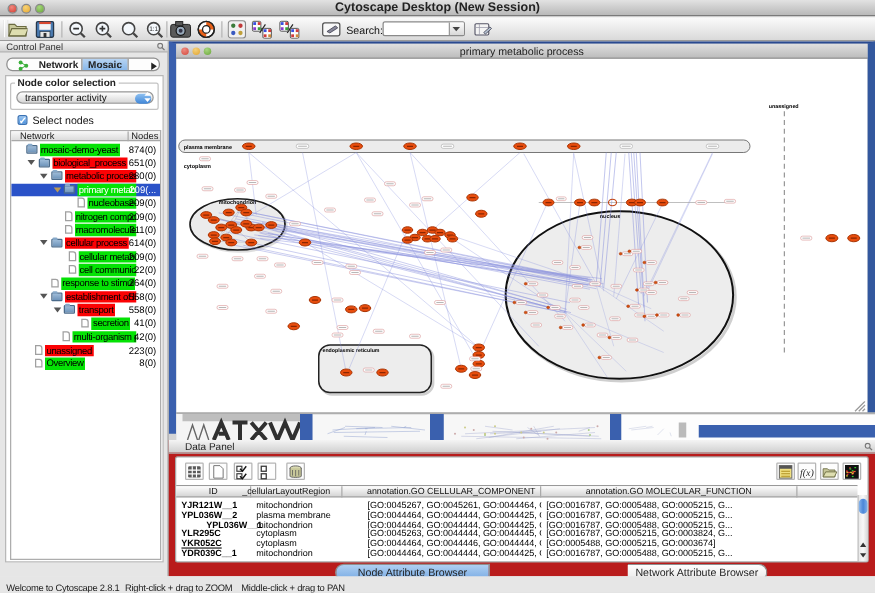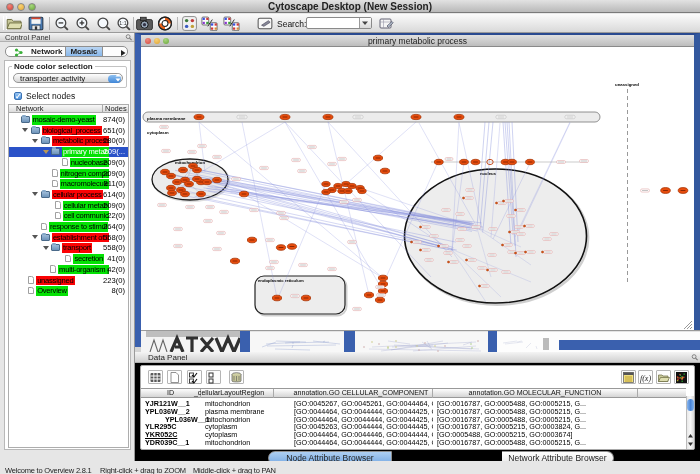--- a/index.html
+++ b/index.html
@@ -29,21 +29,21 @@
 .trow{left:0;width:119px;height:10.7px;font-size:7.6px;letter-spacing:-0.25px;color:#000;white-space:nowrap;}
 .tlab{position:absolute;top:0.6px;line-height:9.5px;padding:0 1px;}
 .tval{position:absolute;right:3px;top:0.6px;line-height:9.5px;letter-spacing:0;}
 .grn{background:#04e204;}
 .red{background:#fb0204;}
 .arrow{position:absolute;top:3px;width:0;height:0;border-left:3.2px solid transparent;border-right:3.2px solid transparent;border-top:4.5px solid #555;}
 .folder{position:absolute;top:1.5px;width:9px;height:7px;background:linear-gradient(#9dbbd8,#6e94ba);border:1px solid #4a6a8a;border-radius:1px;}
 .folder:before{content:"";position:absolute;left:0;top:-2px;width:4px;height:2px;background:#86a8c8;border-radius:1px 1px 0 0;}
 .ficon{position:absolute;top:1px;width:6px;height:7.5px;background:#fff;border:0.8px solid #a0a0a0;border-radius:0 2.5px 0 0;}
 
-#dpanel{left:135px;top:352px;width:565px;height:109px;background:#000000;}
+#dpanel{left:135px;top:352px;width:565px;height:109px;background:#b91c1c;}
 #dphead{left:0;top:0;width:565px;height:11px;background:linear-gradient(#f4f4f4,#d0d0d0);border-bottom:1px solid #b0b0b0;font-size:8px;color:#222;padding-left:13px;line-height:11px;}
 #dpbox{left:5px;top:13px;width:555px;height:85px;background:#fff;border:1px solid #a8a8a8;border-radius:2px;}
 .dbtn{position:absolute;top:4px;width:15px;height:14px;border:1px solid #b5b5b5;background:#fdfdfd;border-radius:1px;}
 #dtable{left:0px;top:22px;width:545px;height:63px;border-top:1px solid #999;}
 #dthead{left:0;top:0;width:545px;height:9px;background:linear-gradient(#fdfdfd,#d5d5d5);border-bottom:1px solid #999;font-size:7.1px;color:#111;}
 .dth{position:absolute;top:0;height:9px;line-height:9px;text-align:center;border-right:1px solid #aaa;}
 .drow{position:absolute;width:545px;height:7.8px;font-size:7.2px;color:#000;white-space:nowrap;}
 .dcell{position:absolute;top:0;line-height:7.8px;overflow:hidden;}
 
 .btab{position:absolute;top:451px;height:14px;border:1px solid #8f8f8f;background:linear-gradient(#fefefe,#e8e8e8);font-size:8.5px;color:#222;text-align:center;line-height:13px;}
@@ -882,16 +882,16 @@
               <path d="M3.5 2 L6 5.5 H1 Z" fill="#333"></path>
               <path d="M3.5 14 L1 10.5 H6 Z" fill="#333"></path>
             </svg>
 </div>
         </div>
 </div>
     </div>
 <div class="btab" style="left:268px;width:124px;border-radius:7px 0 0 7px;background:linear-gradient(#aecff2,#77aae3);">Node Attribute Browser</div>
 <div class="btab" style="left:502px;width:112px;border-left:none;border-radius:0 7px 7px 0;">Network Attribute Browser</div>
 <div class="abs" id="status">
-      <span class="abs" style="left:5px;top:5px;">Welcome to Overview 2.8.1</span>
+      <span class="abs" style="left:5px;top:5px;">Welcome to Cytoscape 2.8.1</span>
       <span class="abs" style="left:100px;top:5px;">Right-click + drag to ZOOM</span>
       <span class="abs" style="left:193px;top:5px;">Middle-click + drag to PAN</span>
     </div>
 </div>
 </body></html>

